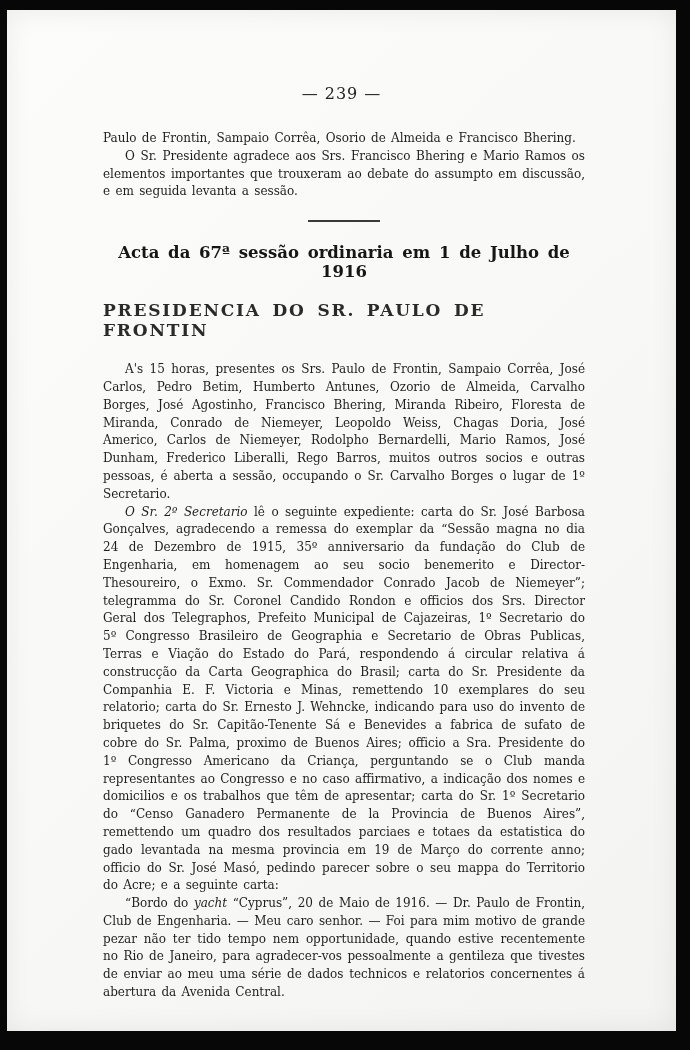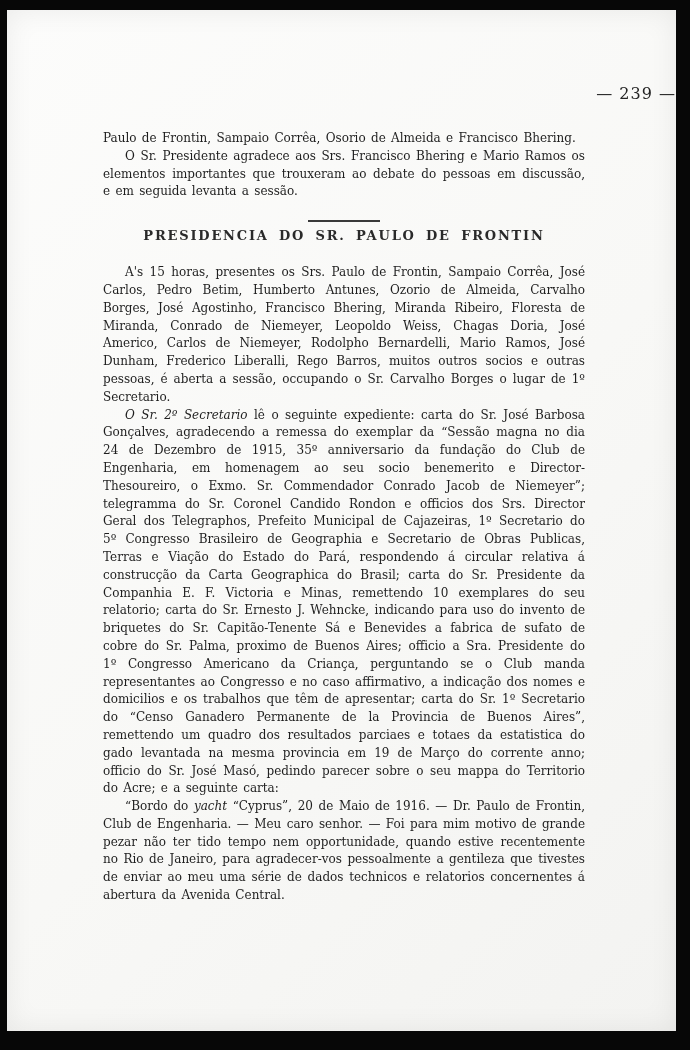--- a/index.html
+++ b/index.html
@@ -16,21 +16,21 @@
   }
   .page {
     position: absolute;
     top: 10px; left: 7px; right: 14px; bottom: 19px;
     background: linear-gradient(135deg, #fcfcfb 0%, #f8f8f6 55%, #f3f3f1 100%);
     color: #1d1d1d;
     box-shadow: inset 0 0 28px rgba(0,0,0,0.07);
   }
   .pagenum {
     margin-top: 74px;
-    text-align: right;
+    text-align: center;
     font-size: 16px;
     letter-spacing: 1px;
     color: #242424;
   }
   .column {
     margin-top: 27px;
     padding-left: 96px;
     padding-right: 91px;
   }
   .para {
@@ -48,23 +48,22 @@
   }
   .title {
     margin-top: 21px;
     text-align: center;
     font-size: 16.5px;
     font-weight: bold;
     word-spacing: 3px;
     color: #161616;
   }
   .subtitle {
-    margin-top: 6px;
-    text-align: center;
-    font-size: 13px;
+    margin-top: 19px;
+    font-size: 17px;
     font-weight: bold;
     letter-spacing: 1.8px;
     word-spacing: 4px;
     color: #2a2a2a;
   }
   .body-block { margin-top: 21px; }
   .para + .para { margin-top: 0; }
   i { font-style: italic; }
 </style>
 </head>
@@ -72,24 +71,25 @@
 
 <div class="scan">
   <div class="page">
 
     <div class="pagenum">— 239 —</div>
 
     <div class="column">
 
       <p class="para">Paulo de Frontin, Sampaio Corrêa, Osorio de Almeida e Francisco Bhering.</p>
 
-      <p class="para indent">O Sr. Presidente agradece aos Srs. Francisco Bhering e Mario Ramos os elementos importantes que trouxeram ao debate do pessoas em discussão, e em seguida levanta a sessão.</p>
+      <p class="para indent">O Sr. Presidente agradece aos Srs. Francisco Bhering e Mario Ramos os elementos importantes que trouxeram ao debate do assumpto em discussão, e em seguida levanta a sessão.</p>
 
       <div class="rule"></div>
 
+      <h1 class="title">Acta da 67ª sessão ordinaria em 1 de Julho de 1916</h1>
 
       <h2 class="subtitle">PRESIDENCIA DO SR. PAULO DE FRONTIN</h2>
 
       <div class="body-block">
         <p class="para indent">A's 15 horas, presentes os Srs. Paulo de Frontin, Sampaio Corrêa, José Carlos, Pedro Betim, Humberto Antunes, Ozorio de Almeida, Carvalho Borges, José Agostinho, Francisco Bhering, Miranda Ribeiro, Floresta de Miranda, Conrado de Niemeyer, Leopoldo Weiss, Chagas Doria, José Americo, Carlos de Niemeyer, Rodolpho Bernardelli, Mario Ramos, José Dunham, Frederico Liberalli, Rego Barros, muitos outros socios e outras pessoas, é aberta a sessão, occupando o Sr. Carvalho Borges o lugar de 1º Secretario.</p>
 
         <p class="para indent"><i>O Sr. 2º Secretario</i> lê o seguinte expediente: carta do Sr. José Barbosa Gonçalves, agradecendo a remessa do exemplar da “Sessão magna no dia 24 de Dezembro de 1915, 35º anniversario da fundação do Club de Engenharia, em homenagem ao seu socio benemerito e Director-Thesoureiro, o Exmo. Sr. Commendador Conrado Jacob de Niemeyer”; telegramma do Sr. Coronel Candido Rondon e officios dos Srs. Director Geral dos Telegraphos, Prefeito Municipal de Cajazeiras, 1º Secretario do 5º Congresso Brasileiro de Geographia e Secretario de Obras Publicas, Terras e Viação do Estado do Pará, respondendo á circular relativa á construcção da Carta Geographica do Brasil; carta do Sr. Presidente da Companhia E. F. Victoria e Minas, remettendo 10 exemplares do seu relatorio; carta do Sr. Ernesto J. Wehncke, indicando para uso do invento de briquetes do Sr. Capitão-Tenente Sá e Benevides a fabrica de sufato de cobre do Sr. Palma, proximo de Buenos Aires; officio a Sra. Presidente do 1º Congresso Americano da Criança, perguntando se o Club manda representantes ao Congresso e no caso affirmativo, a indicação dos nomes e domicilios e os trabalhos que têm de apresentar; carta do Sr. 1º Secretario do “Censo Ganadero Permanente de la Provincia de Buenos Aires”, remettendo um quadro dos resultados parciaes e totaes da estatistica do gado levantada na mesma provincia em 19 de Março do corrente anno; officio do Sr. José Masó, pedindo parecer sobre o seu mappa do Territorio do Acre; e a seguinte carta:</p>
 
         <p class="para indent">“Bordo do <i>yacht</i> “Cyprus”, 20 de Maio de 1916. — Dr. Paulo de Frontin, Club de Engenharia. — Meu caro senhor. — Foi para mim motivo de grande pezar não ter tido tempo nem opportunidade, quando estive recentemente no Rio de Janeiro, para agradecer-vos pessoalmente a gentileza que tivestes de enviar ao meu  uma série de dados technicos e relatorios concernentes á abertura da Avenida Central.</p>
       </div>

